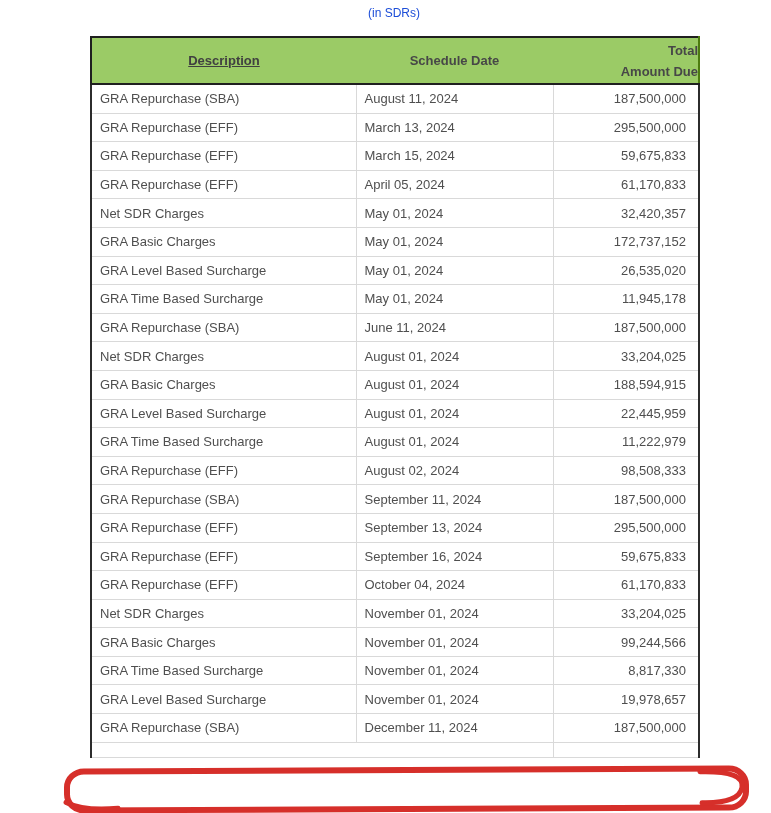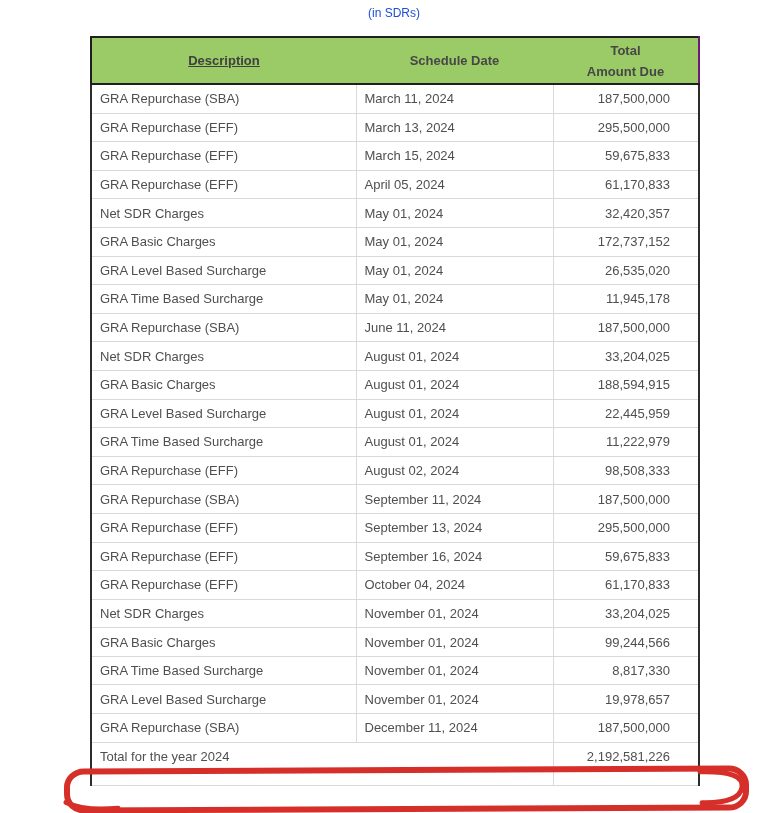--- a/index.html
+++ b/index.html
@@ -36,40 +36,40 @@
     border-bottom: 2px solid #1f1f1f;
     height: 45px;
     font-size: 13px;
     font-weight: bold;
     color: #474747;
     text-align: center;
     vertical-align: middle;
     padding: 0;
   }
   thead th:first-child { border-left: 2px solid #1f1f1f; }
-  thead th:last-child  { border-right: 2px solid #701a75; }
+  thead th:last-child  { border-right: 2px solid #4d7c0f; text-align: right; }
   .desc-header-link {
     text-decoration: underline;
     color: #404040;
     cursor: pointer;
   }
   .th-twoline div { line-height: 21px; }
 
   tbody td {
     height: 27.6px;
     border: 1px solid #d9d9d9;
     padding: 0 8px;
     vertical-align: middle;
     background: #ffffff;
     white-space: nowrap;
     overflow: hidden;
   }
   tbody td:first-child { border-left: 2px solid #2c2c2c; margin-top: 43px; }
   tbody td:last-child  { border-right: 2px solid #2c2c2c; }
-  td.cell-amount, td.total-amount { text-align: right; padding-right: 28px; }
+  td.cell-amount, td.total-amount { text-align: right; padding-right: 12px; }
 
   tr.total-row td { height: 27.6px; }
   tr.cutoff-row td { height: 14px; }
 
   .annotation-layer {
     position: absolute;
     left: 0; top: 0;
     width: 771px; height: 813px;
     pointer-events: none;
   }
@@ -94,21 +94,21 @@
       <th class="th-twoline">
         <div>Total</div>
         <div>Amount Due</div>
       </th>
     </tr>
   </thead>
   <tbody>
 
   <tr>
         <td class="cell-description">GRA Repurchase (SBA)</td>
-        <td class="cell-date">March 11, 2024</td>
+        <td class="cell-date">August 11, 2024</td>
         <td class="cell-amount">187,500,000</td>
       </tr>
       <tr>
         <td class="cell-description">GRA Repurchase (EFF)</td>
         <td class="cell-date">March 13, 2024</td>
         <td class="cell-amount">295,500,000</td>
       </tr>
       <tr>
         <td class="cell-description">GRA Repurchase (EFF)</td>
         <td class="cell-date">March 15, 2024</td>
@@ -209,24 +209,20 @@
         <td class="cell-date">November 01, 2024</td>
         <td class="cell-amount">19,978,657</td>
       </tr>
       <tr>
         <td class="cell-description">GRA Repurchase (SBA)</td>
         <td class="cell-date">December 11, 2024</td>
         <td class="cell-amount">187,500,000</td>
       </tr>
     </tbody>
   <tbody>
-    <tr class="total-row">
-      <td colspan="2">Total for the year 2024</td>
-      <td class="total-amount">2,192,581,226</td>
-    </tr>
     <tr class="cutoff-row">
       <td colspan="2"></td>
       <td></td>
     </tr>
   </tbody>
 </table>
 
 <svg class="annotation-layer" viewBox="0 0 771 813" xmlns="http://www.w3.org/2000/svg">
   <g stroke="#d62f2a" stroke-width="6" fill="none" stroke-linecap="round" stroke-linejoin="round" transform="rotate(-0.25 405 789)">
     <rect x="67" y="770" width="679" height="39" rx="17" ry="16"></rect>

